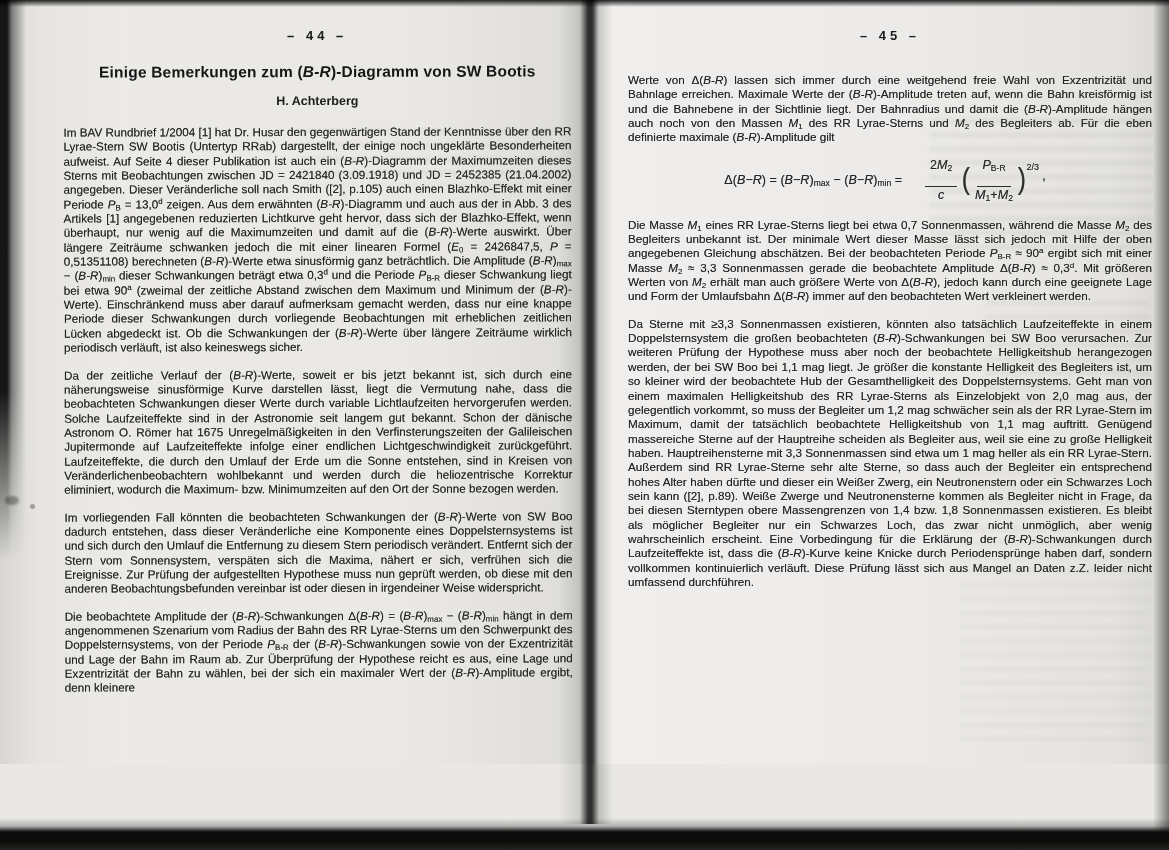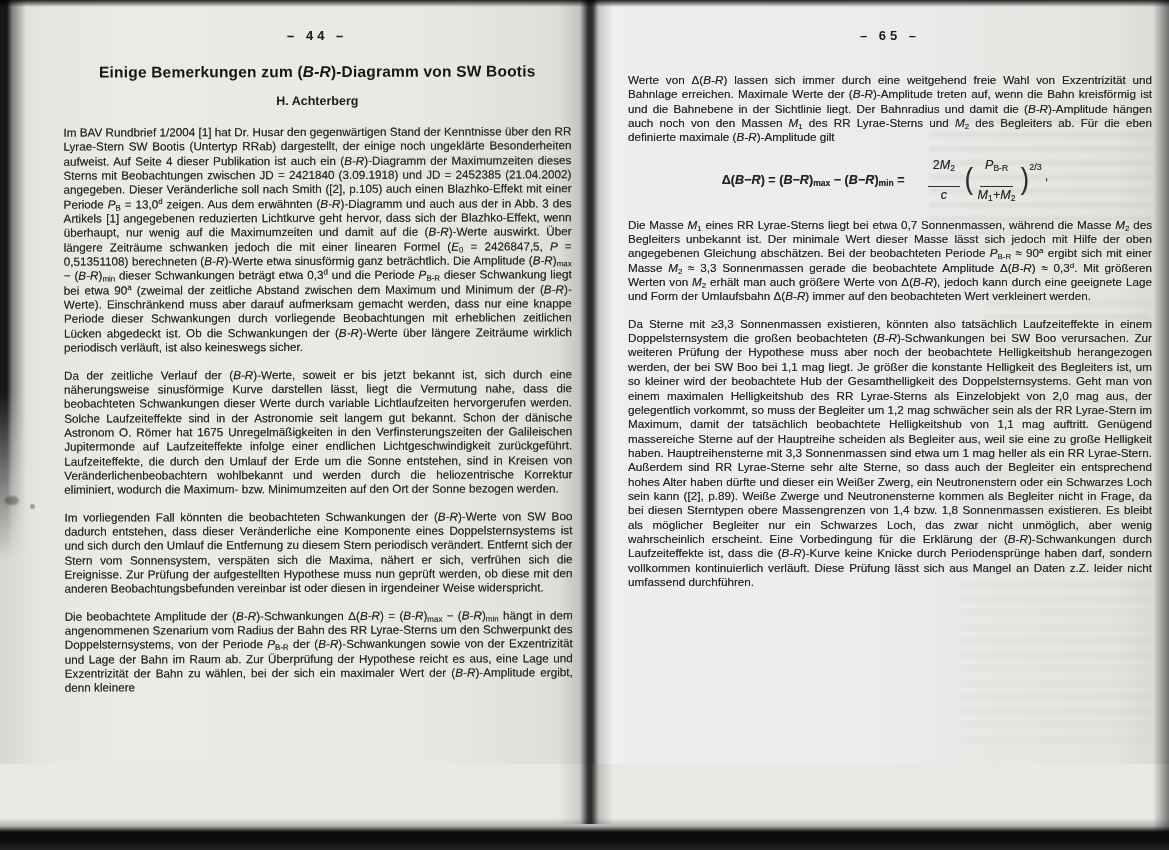--- a/index.html
+++ b/index.html
@@ -41,21 +41,21 @@
   sub,sup{line-height:0;font-size:68%;}
   sup{vertical-align:0.55em;}
   sub{vertical-align:-0.25em;}
   
   .formula{
     display:flex;align-items:center;justify-content:center;
     font-size:12.6px;color:#242424;margin:10px 0 16px -10px;
     text-shadow:0 0 0.35px rgba(20,20,20,0.5);
   }
   .formula i{font-style:italic;}
-  .f-lhs{margin-right:18px;white-space:nowrap;font-weight:bold;}
+  .f-lhs{margin-right:18px;white-space:nowrap;}
   .frac{display:inline-flex;flex-direction:column;align-items:center;margin:0 5px;}
   .frac .num{border-bottom:1px solid #2c2c2c;padding:0 5px 14px 5px;}
   .frac .den{padding-top:1px;}
   .bigparen{font-size:29px;font-weight:400;color:#2c2c2c;transform:scaleX(.85);margin:0 -1px;}
   .f-exp{font-size:9px;position:relative;top:-13px;margin-left:1px;}
   .f-comma{position:relative;top:-4px;margin-left:3px;}
   
   .edge-top{position:absolute;left:0;top:0;width:100%;height:7px;
     background:linear-gradient(to bottom,rgba(0,0,0,.85),rgba(0,0,0,0));}
   .edge-left{position:absolute;left:0;top:0;width:26px;height:560px;
@@ -91,21 +91,21 @@
       <div class="author">H. Achterberg</div>
       <p class="body-par">Im BAV Rundbrief 1/2004 [1] hat Dr. Husar den gegenwärtigen Stand der Kenntnisse über den RR Lyrae-Stern SW Bootis (Untertyp RRab) dargestellt, der einige noch ungeklärte Besonderheiten aufweist. Auf Seite 4 dieser Publikation ist auch ein (<i>B-R</i>)-Diagramm der Maximumzeiten dieses Sterns mit Beobachtungen zwischen JD = 2421840 (3.09.1918) und JD = 2452385 (21.04.2002) angegeben. Dieser Veränderliche soll nach Smith ([2], p.105) auch einen Blazhko-Effekt mit einer Periode <i>P</i><sub>B</sub> = 13,0<sup>d</sup> zeigen. Aus dem erwähnten (<i>B-R</i>)-Diagramm und auch aus der in Abb. 3 des Artikels [1] angegebenen reduzierten Lichtkurve geht hervor, dass sich der Blazhko-Effekt, wenn überhaupt, nur wenig auf die Maximumzeiten und damit auf die (<i>B-R</i>)-Werte auswirkt. Über längere Zeiträume schwanken jedoch die mit einer linearen Formel (<i>E</i><sub>0</sub> = 2426847,5, <i>P</i> = 0,51351108) berechneten (<i>B-R</i>)-Werte etwa sinusförmig ganz beträchtlich. Die Amplitude (<i>B-R</i>)<sub>max</sub> − (<i>B-R</i>)<sub>min</sub> dieser Schwankungen beträgt etwa 0,3<sup>d</sup> und die Periode <i>P</i><sub>B-R</sub> dieser Schwankung liegt bei etwa 90<sup>a</sup> (zweimal der zeitliche Abstand zwischen dem Maximum und Minimum der (<i>B-R</i>)-Werte). Einschränkend muss aber darauf aufmerksam gemacht werden, dass nur eine knappe Periode dieser Schwankungen durch vorliegende Beobachtungen mit erheblichen zeitlichen Lücken abgedeckt ist. Ob die Schwankungen der (<i>B-R</i>)-Werte über längere Zeiträume wirklich periodisch verläuft, ist also keineswegs sicher.</p>
       <p class="body-par">Da der zeitliche Verlauf der (<i>B-R</i>)-Werte, soweit er bis jetzt bekannt ist, sich durch eine näherungsweise sinusförmige Kurve darstellen lässt, liegt die Vermutung nahe, dass die beobachteten Schwankungen dieser Werte durch variable Lichtlaufzeiten hervorgerufen werden. Solche Laufzeiteffekte sind in der Astronomie seit langem gut bekannt. Schon der dänische Astronom O. Römer hat 1675 Unregelmäßigkeiten in den Verfinsterungszeiten der Galileischen Jupitermonde auf Laufzeiteffekte infolge einer endlichen Lichtgeschwindigkeit zurückgeführt. Laufzeiteffekte, die durch den Umlauf der Erde um die Sonne entstehen, sind in Kreisen von Veränderlichenbeobachtern wohlbekannt und werden durch die heliozentrische Korrektur eliminiert, wodurch die Maximum- bzw. Minimumzeiten auf den Ort der Sonne bezogen werden.</p>
       <p class="body-par">Im vorliegenden Fall könnten die beobachteten Schwankungen der (<i>B-R</i>)-Werte von SW Boo dadurch entstehen, dass dieser Veränderliche eine Komponente eines Doppelsternsystems ist und sich durch den Umlauf die Entfernung zu diesem Stern periodisch verändert. Entfernt sich der Stern vom Sonnensystem, verspäten sich die Maxima, nähert er sich, verfrühen sich die Ereignisse. Zur Prüfung der aufgestellten Hypothese muss nun geprüft werden, ob diese mit den anderen Beobachtungsbefunden vereinbar ist oder diesen in irgendeiner Weise widerspricht.</p>
       <p class="body-par">Die beobachtete Amplitude der (<i>B-R</i>)-Schwankungen  Δ(<i>B-R</i>) = (<i>B-R</i>)<sub>max</sub> − (<i>B-R</i>)<sub>min</sub> hängt in dem angenommenen Szenarium vom Radius der Bahn des RR Lyrae-Sterns um den Schwerpunkt des Doppelsternsystems, von der Periode <i>P</i><sub>B-R</sub> der (<i>B-R</i>)-Schwankungen sowie von der Exzentrizität und Lage der Bahn im Raum ab. Zur Überprüfung der Hypothese reicht es aus, eine Lage und Exzentrizität der Bahn zu wählen, bei der sich ein maximaler Wert der (<i>B-R</i>)-Amplitude ergibt, denn kleinere</p>
     </div>
   </div>
 
   <div class="page page-right">
     <div class="col col-right">
-      <div class="pagenum">– 65 –</div>
+      <div class="pagenum">– 45 –</div>
       <p class="body-par">Werte von Δ(<i>B-R</i>) lassen sich immer durch eine weitgehend freie Wahl von Exzentrizität und Bahnlage erreichen. Maximale Werte der (<i>B-R</i>)-Amplitude treten auf, wenn die Bahn kreisförmig ist und die Bahnebene in der Sichtlinie liegt. Der Bahnradius und damit die (<i>B-R</i>)-Amplitude hängen auch noch von den Massen <i>M</i><sub>1</sub> des RR Lyrae-Sterns und <i>M</i><sub>2</sub> des Begleiters ab. Für die eben definierte maximale (<i>B-R</i>)-Amplitude gilt</p>
 
       <div class="formula">
         <span class="f-lhs">Δ(<i>B</i>−<i>R</i>) = (<i>B</i>−<i>R</i>)<sub>max</sub> − (<i>B</i>−<i>R</i>)<sub>min</sub> =</span>
         <span class="frac">
           <span class="num">2<i>M</i><sub>2</sub></span>
           <span class="den"><i>c</i></span>
         </span>
         <span class="bigparen">(</span>
         <span class="frac">

